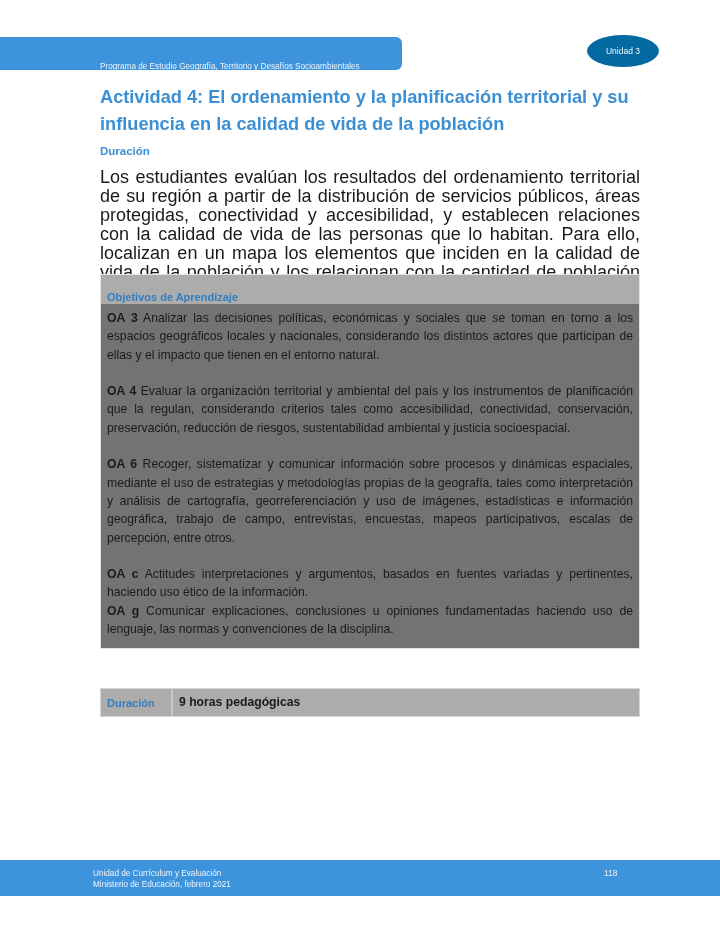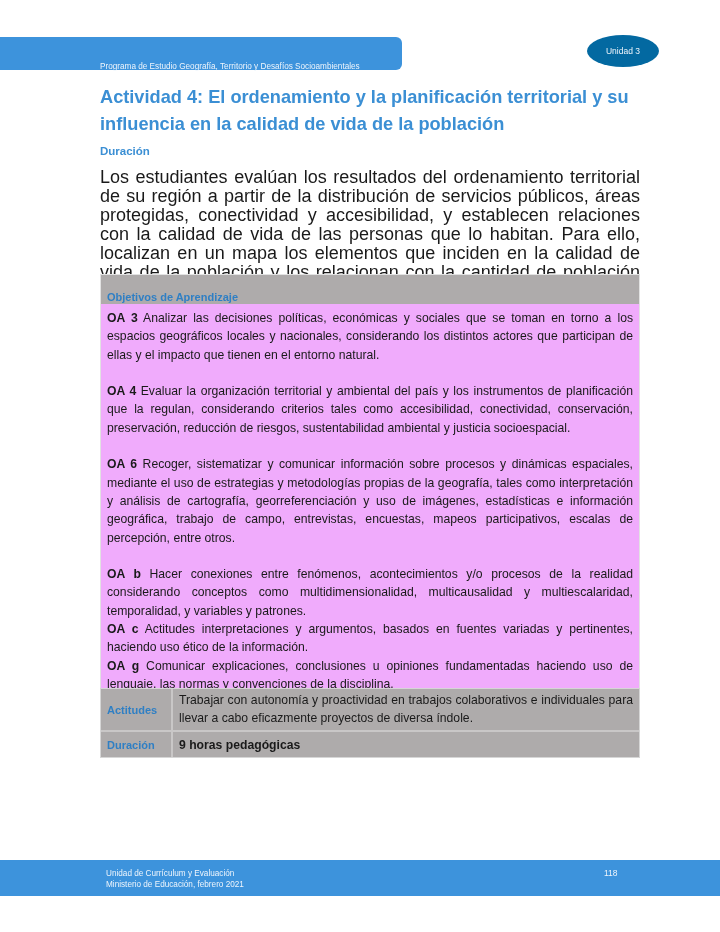--- a/index.html
+++ b/index.html
@@ -34,21 +34,21 @@
   .oa-table {
     position: absolute; left: 100px; top: 274px; width: 540px;
     border: 1px solid #e2e2e2;
   }
   .oa-header {
     height: 29px; background: #aeabab; padding: 16px 6px 0 6px;
     font-size: 11px; font-weight: bold; color: #2f7fc4;
   }
   .oa-body {
     padding: 5px 6px 10px 6px; font-size: 12.2px; line-height: 18.3px;
-    text-align: justify; color: #1a1a1a; background: #f0abfc;
+    text-align: justify; color: #1a1a1a; background: #737373;
   }
   .oa-body p { margin: 0; }
   .oa-body .gap { height: 18.3px; }
   .oa-body b { font-weight: bold; }
 
   .meta-table {
     position: absolute; left: 100px; top: 688px; width: 540px;
     background: #aeabab; border: 1px solid #d6d6d6;
   }
   .meta-row { display: flex; }
@@ -63,21 +63,21 @@
     text-align: justify; color: #1a1a1a;
   }
   .row-actitudes { height: 41px; }
   .row-duracion { height: 27px; }
   .row-duracion .meta-value { padding-top: 4px; font-weight: bold; }
 
   .footer-bar {
     position: absolute; left: 0; top: 860px; width: 720px; height: 36px; background: #3d93dc;
   }
   .footer-text {
-    position: absolute; left: 106px; top: 868px; font-size: 8.2px; line-height: 11px; color: #eef5fc;
+    position: absolute; left: 93px; top: 868px; font-size: 8.2px; line-height: 11px; color: #eef5fc;
   }
   .page-number {
     position: absolute; left: 604px; top: 868px; font-size: 8.5px; color: #eef5fc;
   }
 </style>
 </head>
 <body>
 
 <div class="header-bar"></div>
 <div class="header-text">
@@ -91,31 +91,26 @@
 
 <div class="oa-table">
   <div class="oa-header">Objetivos de Aprendizaje</div>
   <div class="oa-body">
     <p><b>OA 3</b><span> Analizar las decisiones políticas, económicas y sociales que se toman en torno a los espacios geográficos locales y nacionales, considerando los distintos actores que participan de ellas y el impacto que tienen en el entorno natural.</span></p>
     <div class="gap"></div>
     <p><b>OA 4</b><span> Evaluar la organización territorial y ambiental del país y los instrumentos de planificación que la regulan, considerando criterios tales como accesibilidad, conectividad, conservación, preservación, reducción de riesgos, sustentabilidad ambiental y justicia socioespacial.</span></p>
     <div class="gap"></div>
     <p><b>OA 6</b><span> Recoger, sistematizar y comunicar información sobre procesos y dinámicas espaciales, mediante el uso de estrategias y metodologías propias de la geografía, tales como interpretación y análisis de cartografía, georreferenciación y uso de imágenes, estadísticas e información geográfica, trabajo de campo, entrevistas, encuestas, mapeos participativos, escalas de percepción, entre otros.</span></p>
     <div class="gap"></div>
-    <p><b>OA b</b><span> Hacer conexiones entre fenómenos, acontecimientos y/o procesos de la realidad considerando conceptos como multidimensionalidad, multicausalidad y multiescalaridad, temporalidad, y variables y patrones.</span></p>
     <p><b>OA c</b><span> Actitudes interpretaciones y argumentos, basados en fuentes variadas y pertinentes, haciendo uso ético de la información.</span></p>
     <p><b>OA g</b><span> Comunicar explicaciones, conclusiones u opiniones fundamentadas haciendo uso de lenguaje, las normas y convenciones de la disciplina.</span></p>
   </div>
 </div>
 
 <div class="meta-table">
-  <div class="meta-row row-actitudes">
-    <div class="meta-label">Actitudes</div>
-    <div class="meta-value">Trabajar con autonomía y proactividad en trabajos colaborativos e individuales para llevar a cabo eficazmente proyectos de diversa índole.</div>
-  </div>
   <div class="meta-row row-duracion">
     <div class="meta-label">Duración</div>
     <div class="meta-value">9 horas pedagógicas</div>
   </div>
 </div>
 
 <div class="footer-bar"></div>
 <div class="footer-text">
   <div>Unidad de Currículum y Evaluación</div>
   <div>Ministerio de Educación, febrero 2021</div>

